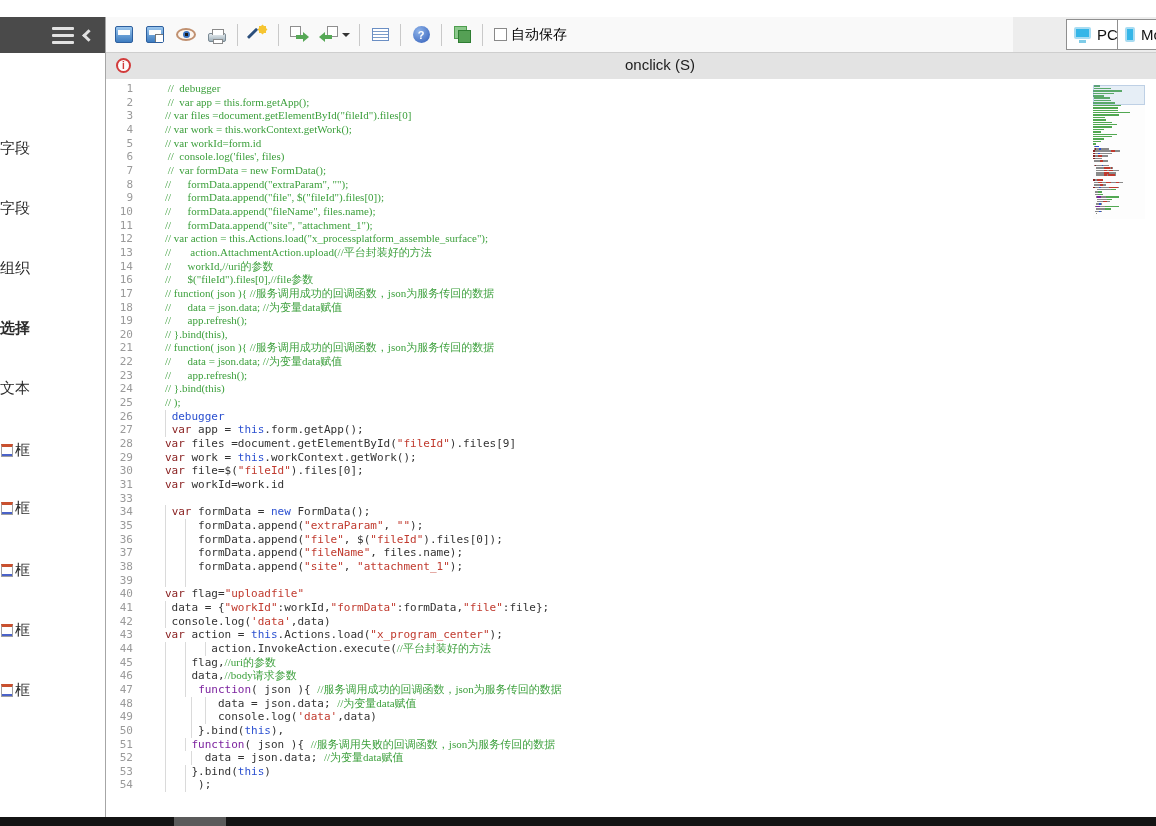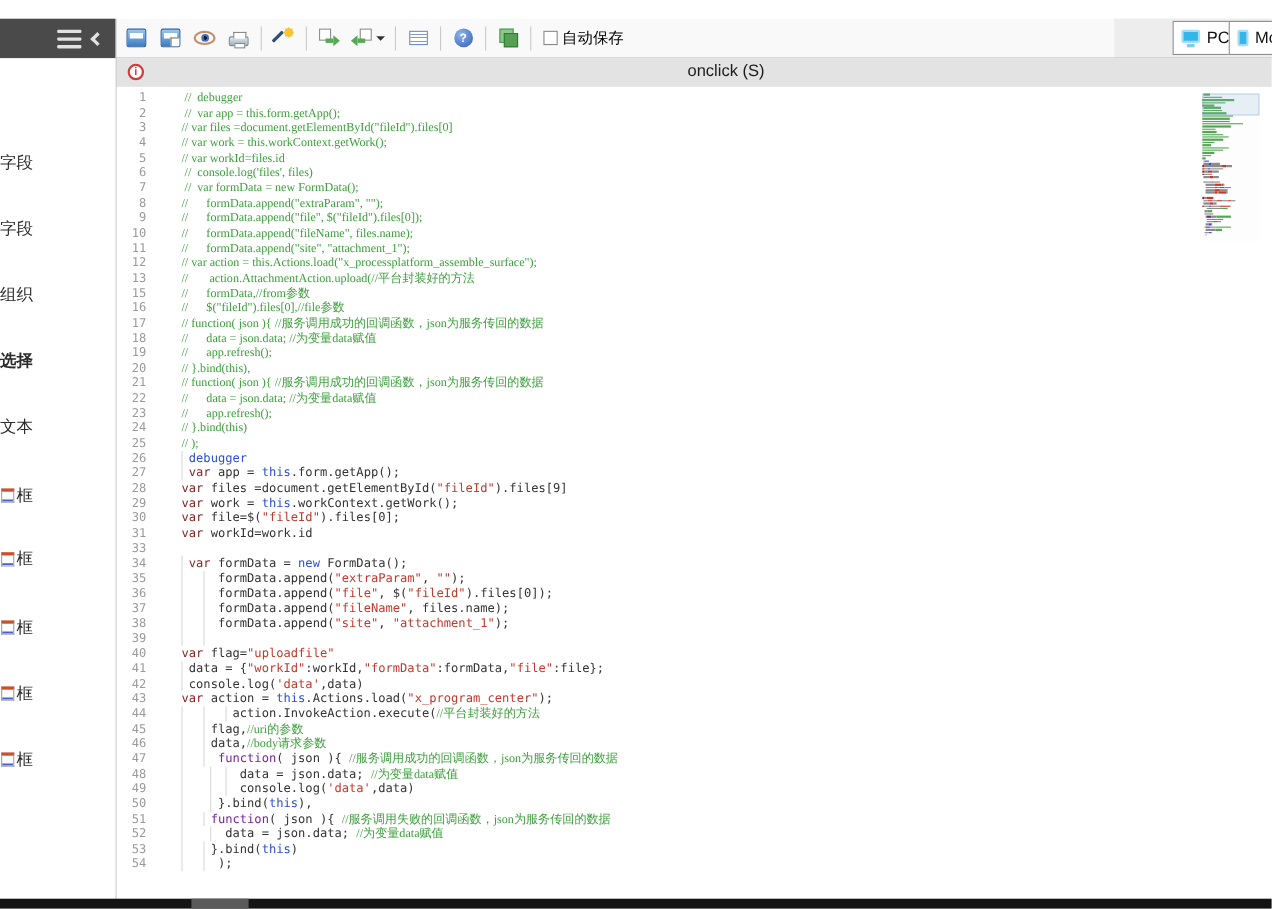--- a/index.html
+++ b/index.html
@@ -252,30 +252,30 @@
     <span class="infoicon">i</span>
     <h1>onclick (S)</h1>
   </div>
 
   <div id="code">
     <div>
         <div class="row"><div class="ln">1</div><div class="lc"><span class="tk-c"> //  debugger</span></div></div>
         <div class="row"><div class="ln">2</div><div class="lc"><span class="tk-c"> //  var app = this.form.getApp();</span></div></div>
         <div class="row"><div class="ln">3</div><div class="lc"><span class="tk-c">// var files =document.getElementById("fileId").files[0]</span></div></div>
         <div class="row"><div class="ln">4</div><div class="lc"><span class="tk-c">// var work = this.workContext.getWork();</span></div></div>
-        <div class="row"><div class="ln">5</div><div class="lc"><span class="tk-c">// var workId=files.id</span></div></div>
+        <div class="row"><div class="ln">5</div><div class="lc"><span class="tk-c">// var workId=form.id</span></div></div>
         <div class="row"><div class="ln">6</div><div class="lc"><span class="tk-c"> //  console.log('files', files)</span></div></div>
         <div class="row"><div class="ln">7</div><div class="lc"><span class="tk-c"> //  var formData = new FormData();</span></div></div>
         <div class="row"><div class="ln">8</div><div class="lc"><span class="tk-c">//      formData.append("extraParam", "");</span></div></div>
         <div class="row"><div class="ln">9</div><div class="lc"><span class="tk-c">//      formData.append("file", $("fileId").files[0]);</span></div></div>
         <div class="row"><div class="ln">10</div><div class="lc"><span class="tk-c">//      formData.append("fileName", files.name);</span></div></div>
         <div class="row"><div class="ln">11</div><div class="lc"><span class="tk-c">//      formData.append("site", "attachment_1");</span></div></div>
         <div class="row"><div class="ln">12</div><div class="lc"><span class="tk-c">// var action = this.Actions.load("x_processplatform_assemble_surface");</span></div></div>
         <div class="row"><div class="ln">13</div><div class="lc"><span class="tk-c">//       action.AttachmentAction.upload(//平台封装好的方法</span></div></div>
-        <div class="row"><div class="ln">15</div><div class="lc"><span class="tk-c">//      formData,//from参数</span></div></div>
+        <div class="row"><div class="ln">14</div><div class="lc"><span class="tk-c">//      workId,//uri的参数</span></div></div>
         <div class="row"><div class="ln">16</div><div class="lc"><span class="tk-c">//      $("fileId").files[0],//file参数</span></div></div>
         <div class="row"><div class="ln">17</div><div class="lc"><span class="tk-c">// function( json ){ //服务调用成功的回调函数，json为服务传回的数据</span></div></div>
         <div class="row"><div class="ln">18</div><div class="lc"><span class="tk-c">//      data = json.data; //为变量data赋值</span></div></div>
         <div class="row"><div class="ln">19</div><div class="lc"><span class="tk-c">//      app.refresh();</span></div></div>
         <div class="row"><div class="ln">20</div><div class="lc"><span class="tk-c">// }.bind(this),</span></div></div>
         <div class="row"><div class="ln">21</div><div class="lc"><span class="tk-c">// function( json ){ //服务调用成功的回调函数，json为服务传回的数据</span></div></div>
         <div class="row"><div class="ln">22</div><div class="lc"><span class="tk-c">//      data = json.data; //为变量data赋值</span></div></div>
         <div class="row"><div class="ln">23</div><div class="lc"><span class="tk-c">//      app.refresh();</span></div></div>
         <div class="row"><div class="ln">24</div><div class="lc"><span class="tk-c">// }.bind(this)</span></div></div>
         <div class="row"><div class="ln">25</div><div class="lc"><span class="tk-c">// );</span></div></div>

